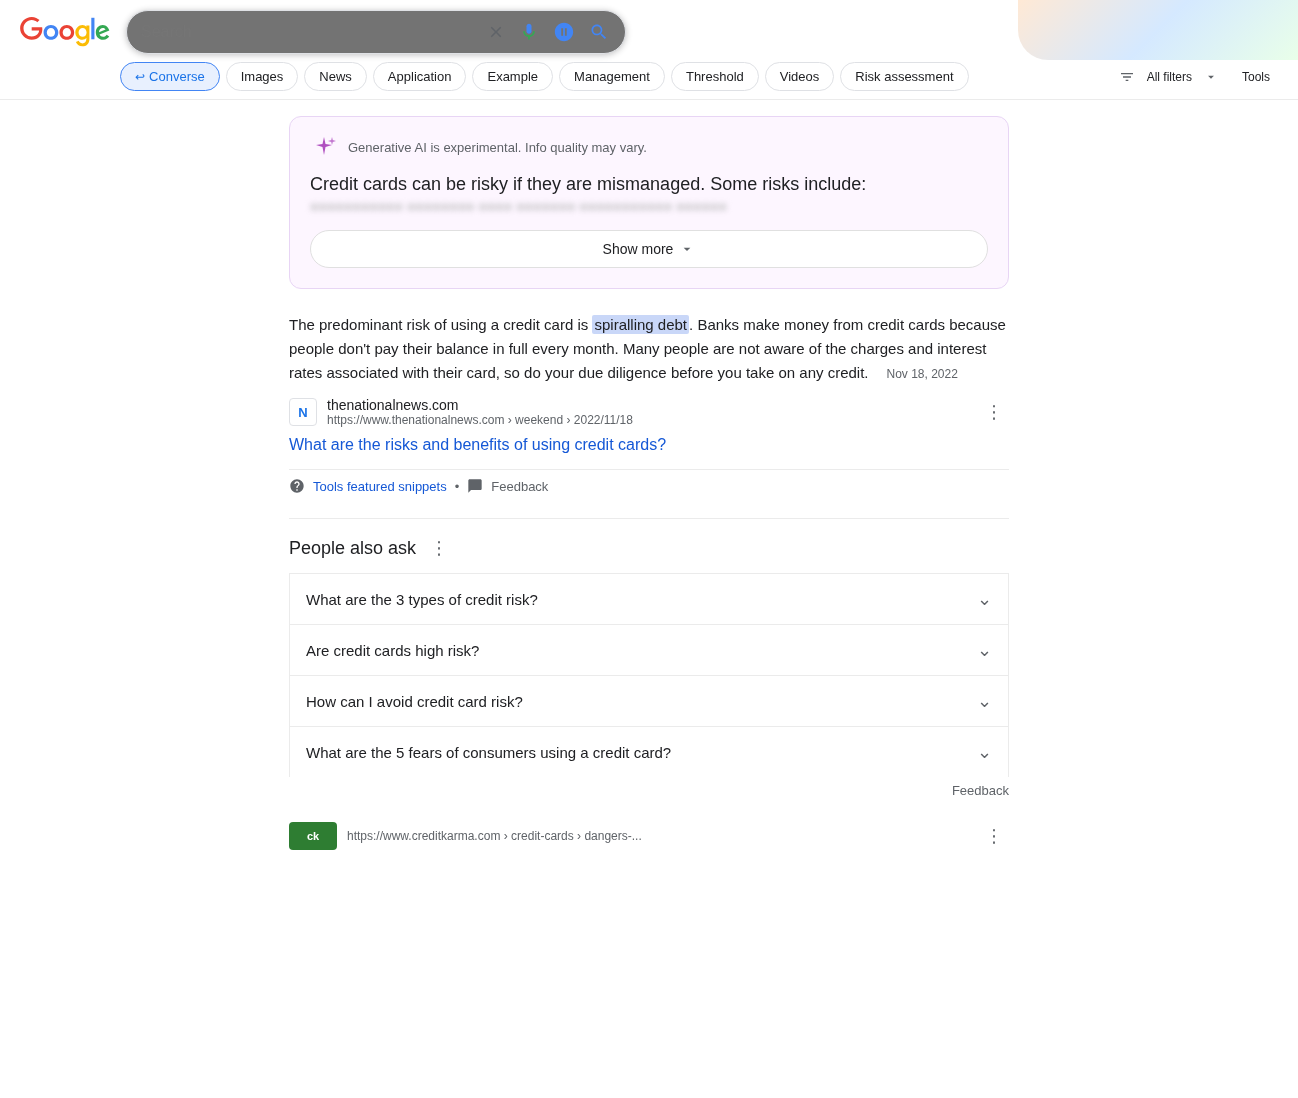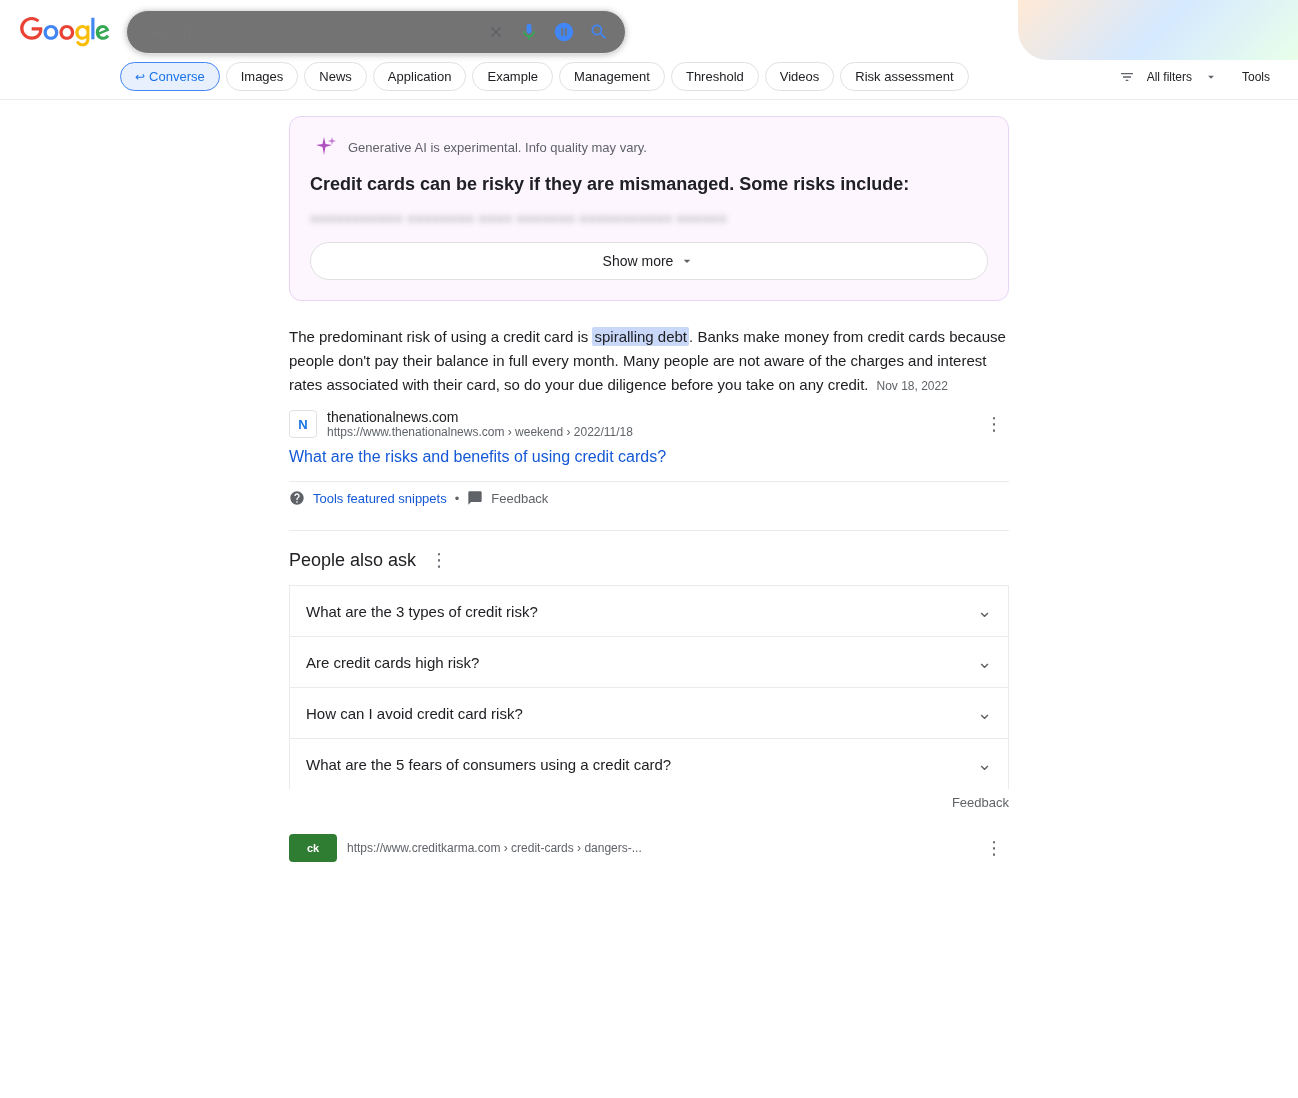--- a/index.html
+++ b/index.html
@@ -137,23 +137,22 @@
       height: 28px;
       flex-shrink: 0;
     }
     .ai-disclaimer {
       font-size: 13px;
       color: #5f6368;
     }
     .ai-text {
       font-size: 18px;
       color: #202124;
-      font-weight: 700;
+      font-weight: 400;
       line-height: 1.5;
-      margin-bottom: 12px;
     }
     .ai-text-highlight {
       color: #aaa;
       font-size: 14px;
       margin-bottom: 16px;
     }
     .show-more-btn {
       width: 100%;
       border: 1px solid #e0e0e0;
       border-radius: 20px;
@@ -179,21 +178,21 @@
       margin-bottom: 12px;
     }
     .snippet-highlight {
       background: #c9d7f8;
       padding: 1px 2px;
       border-radius: 2px;
     }
     .snippet-date {
       font-size: 12px;
       color: #5f6368;
-      margin-left: 8px;
+      margin-left: 18px;
     }
     .source-row {
       display: flex;
       align-items: center;
       gap: 10px;
       margin-bottom: 6px;
     }
     .source-icon {
       width: 28px;
       height: 28px;

